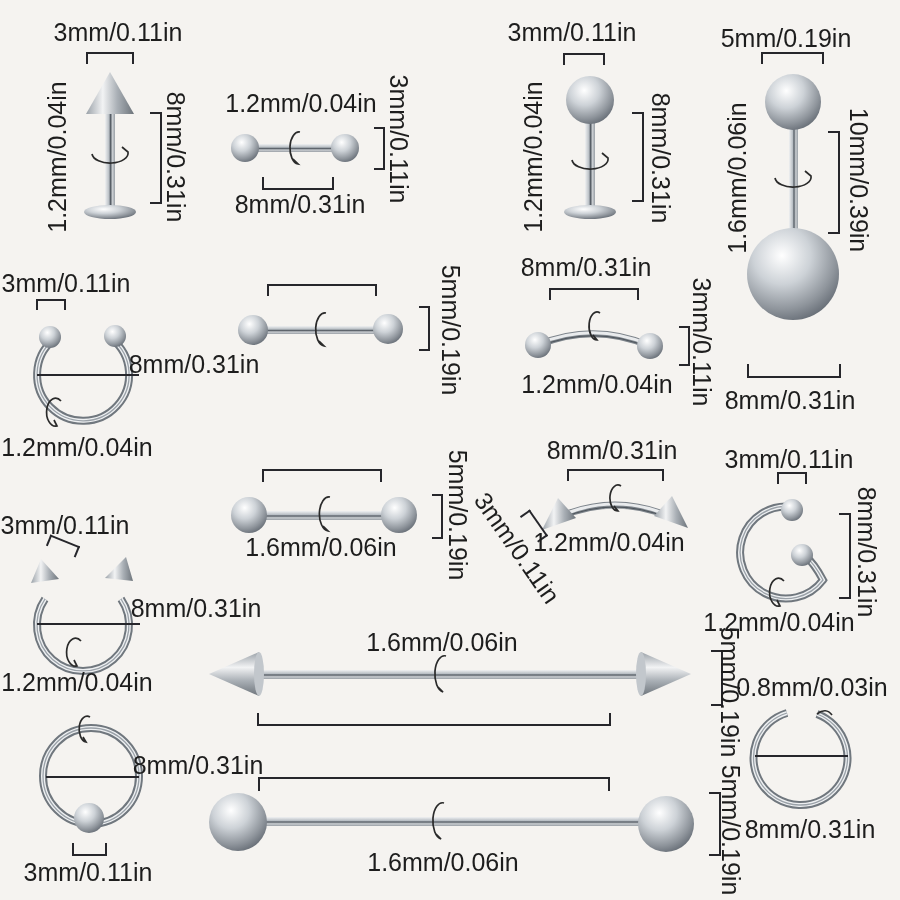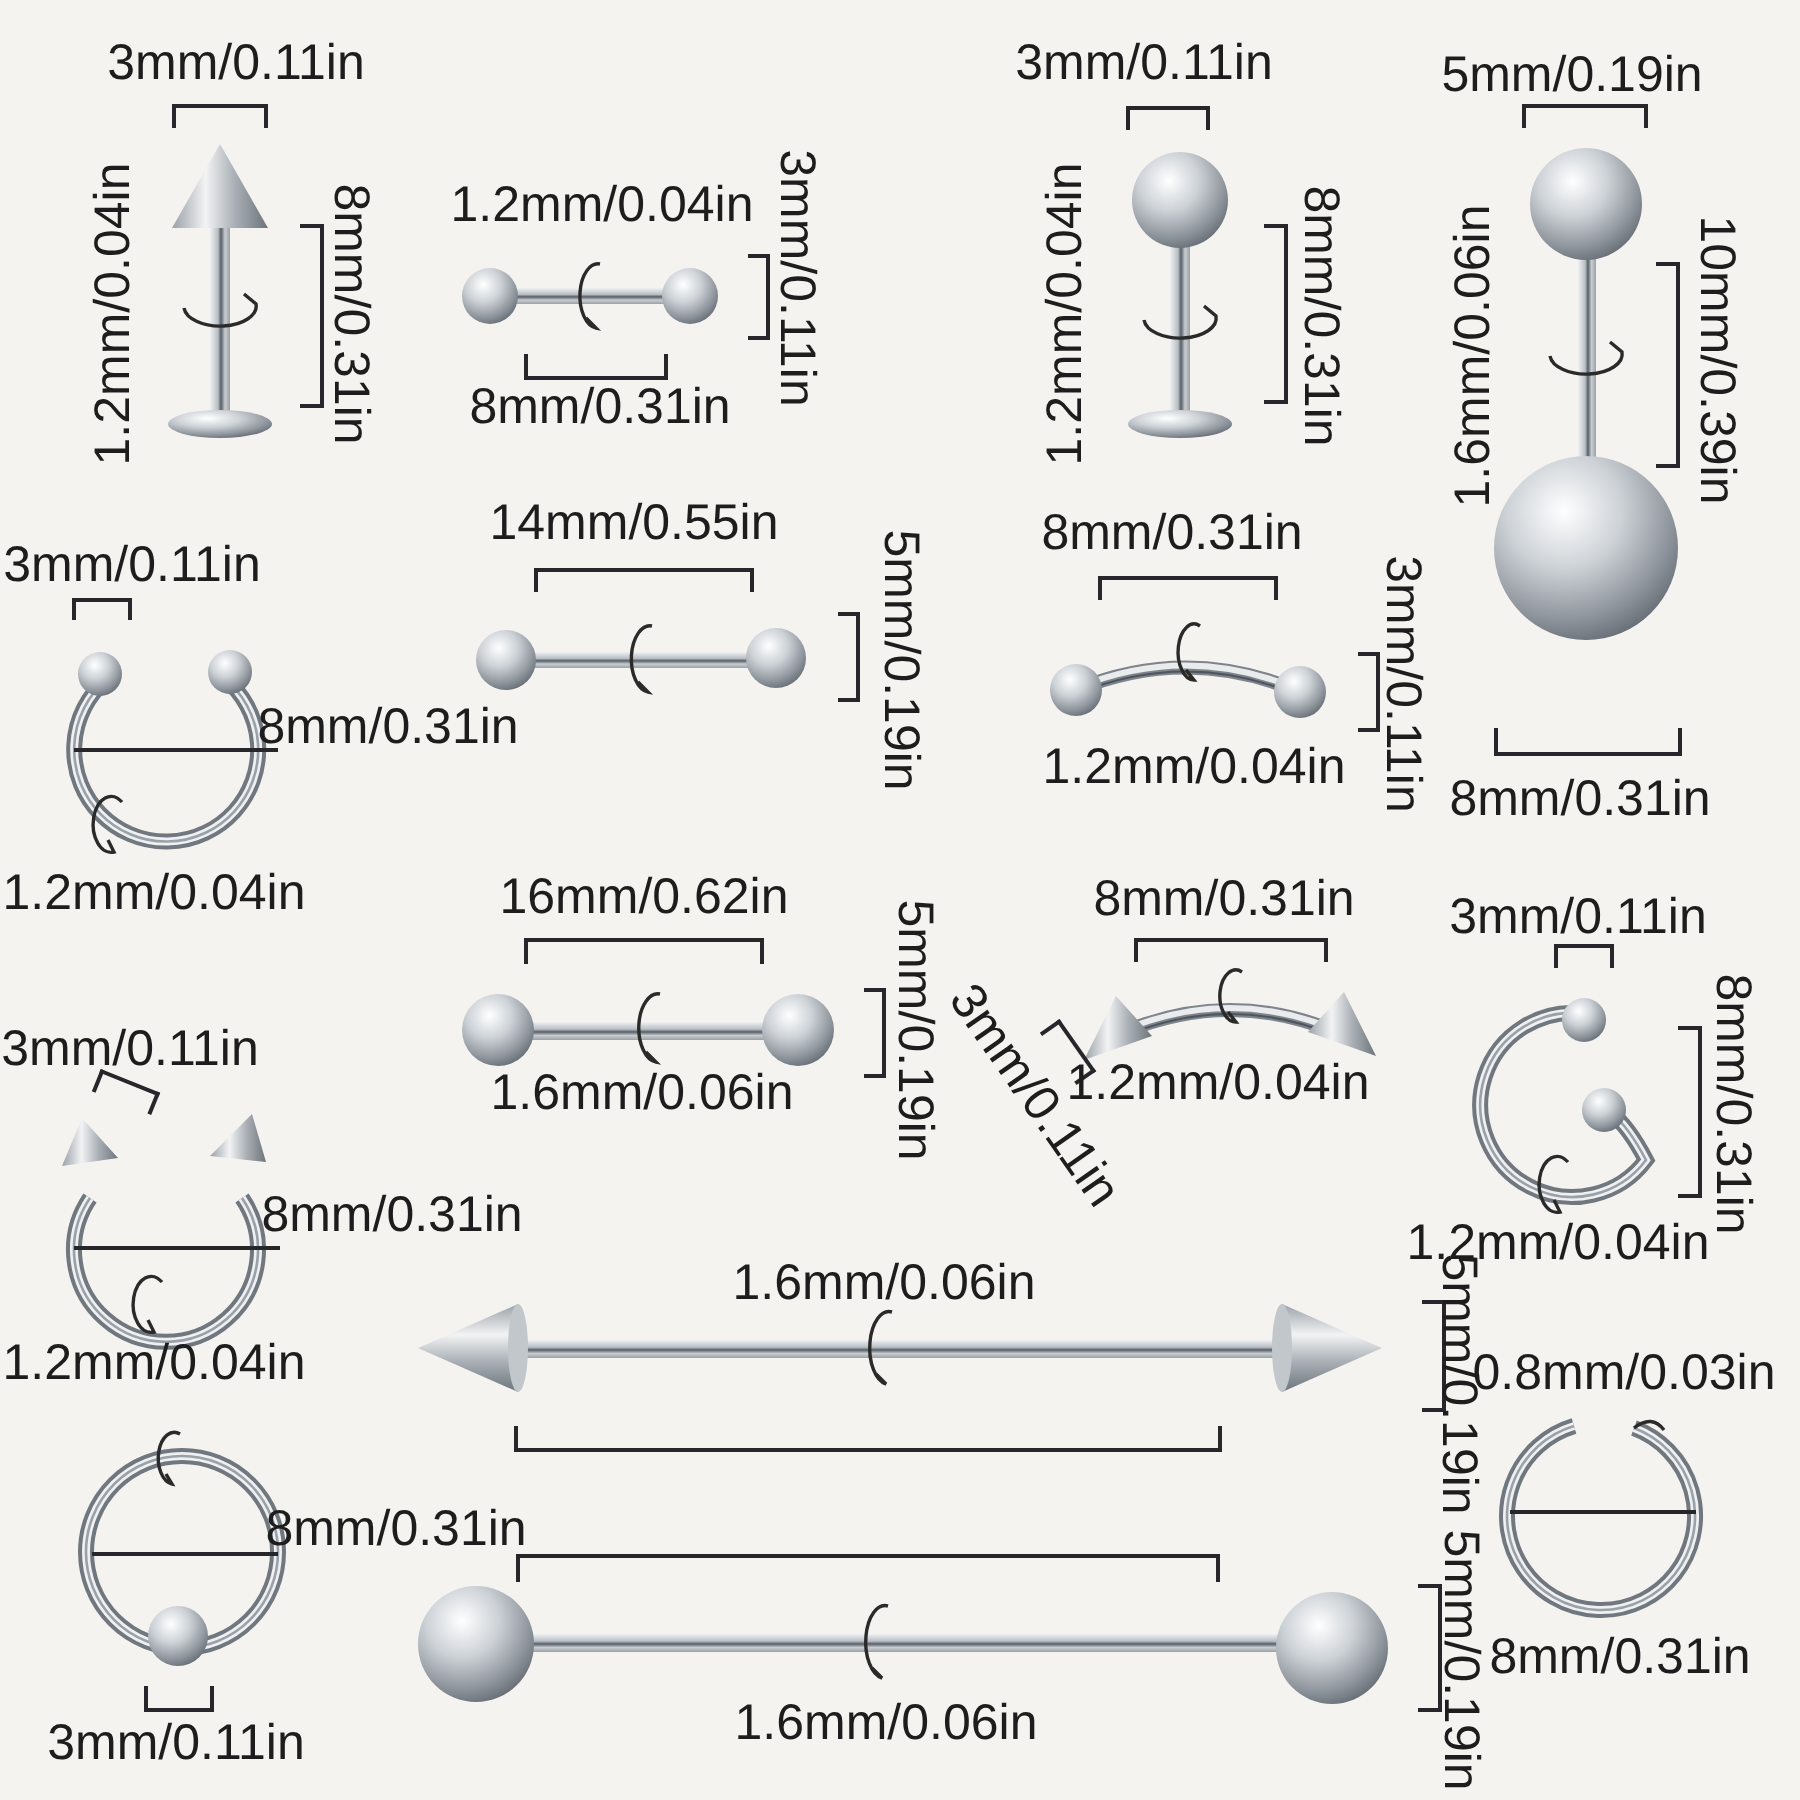--- a/index.html
+++ b/index.html
@@ -123,21 +123,20 @@
     <path class="ringL" d="M28,17 A46,46 0 1 0 87,16"></path>
     <path class="ringM" d="M28,17 A46,46 0 1 0 87,16"></path>
     <circle cx="25" cy="14" r="11" fill="url(#gBall)"></circle>
     <circle cx="90" cy="13" r="11" fill="url(#gBall)"></circle>
     <path class="rot" d="M36,78 a9,14 0 1 0 -4,25 l-3,-6"></path>
   </svg>
   <div class="hline" style="left:37px;top:374px;width:102px"></div>
   <div class="lbl" style="left:194px;top:364px">8mm/0.31in</div>
   <div class="lbl" style="left:77px;top:447px">1.2mm/0.04in</div>
 
-  <div class="lbl" style="left:317px;top:262px">14mm/0.55in</div>
   <div class="brk bdown" style="left:267px;top:284px;width:106px;height:10px"></div>
   <svg class="piece" style="left:232px;top:310px" width="176" height="40">
     <rect x="20" y="16" width="136" height="8" fill="url(#gHshaft)"></rect>
     <circle cx="21" cy="20" r="15" fill="url(#gBall)"></circle>
     <circle cx="156" cy="19" r="15" fill="url(#gBall)"></circle>
     <path class="rot" d="M94,3 a9,16 0 1 0 -2,33 l-5,-5"></path>
   </svg>
   <div class="brk bright" style="left:419px;top:306px;width:9px;height:41px"></div>
   <div class="lbl v90" style="left:450px;top:330px">5mm/0.19in</div>
 
@@ -148,21 +147,20 @@
     <path class="tubeL" d="M16,32 Q72,9 128,33"></path>
     <path class="tubeM" d="M16,35 Q72,12 128,36"></path>
     <circle cx="16" cy="33" r="13" fill="url(#gBall)"></circle>
     <circle cx="128" cy="34" r="13" fill="url(#gBall)"></circle>
     <path class="rot" d="M78,1 a8,14 0 1 0 -3,27 l-4,-5"></path>
   </svg>
   <div class="brk bright" style="left:679px;top:326px;width:9px;height:36px"></div>
   <div class="lbl v90" style="left:701px;top:342px">3mm/0.11in</div>
   <div class="lbl" style="left:597px;top:384px">1.2mm/0.04in</div>
 
-  <div class="lbl" style="left:322px;top:449px">16mm/0.62in</div>
   <div class="brk bdown" style="left:262px;top:469px;width:116px;height:11px"></div>
   <svg class="piece" style="left:226px;top:492px" width="196" height="46">
     <rect x="22" y="19" width="152" height="9" fill="url(#gHshaft)"></rect>
     <circle cx="23" cy="23" r="18" fill="url(#gBall)"></circle>
     <circle cx="173" cy="23" r="18" fill="url(#gBall)"></circle>
     <path class="rot" d="M104,5 a9,16 0 1 0 -2,34 l-5,-5"></path>
   </svg>
   <div class="lbl" style="left:321px;top:547px">1.6mm/0.06in</div>
   <div class="brk bright" style="left:432px;top:494px;width:9px;height:41px"></div>
   <div class="lbl v90" style="left:457px;top:515px">5mm/0.19in</div>

